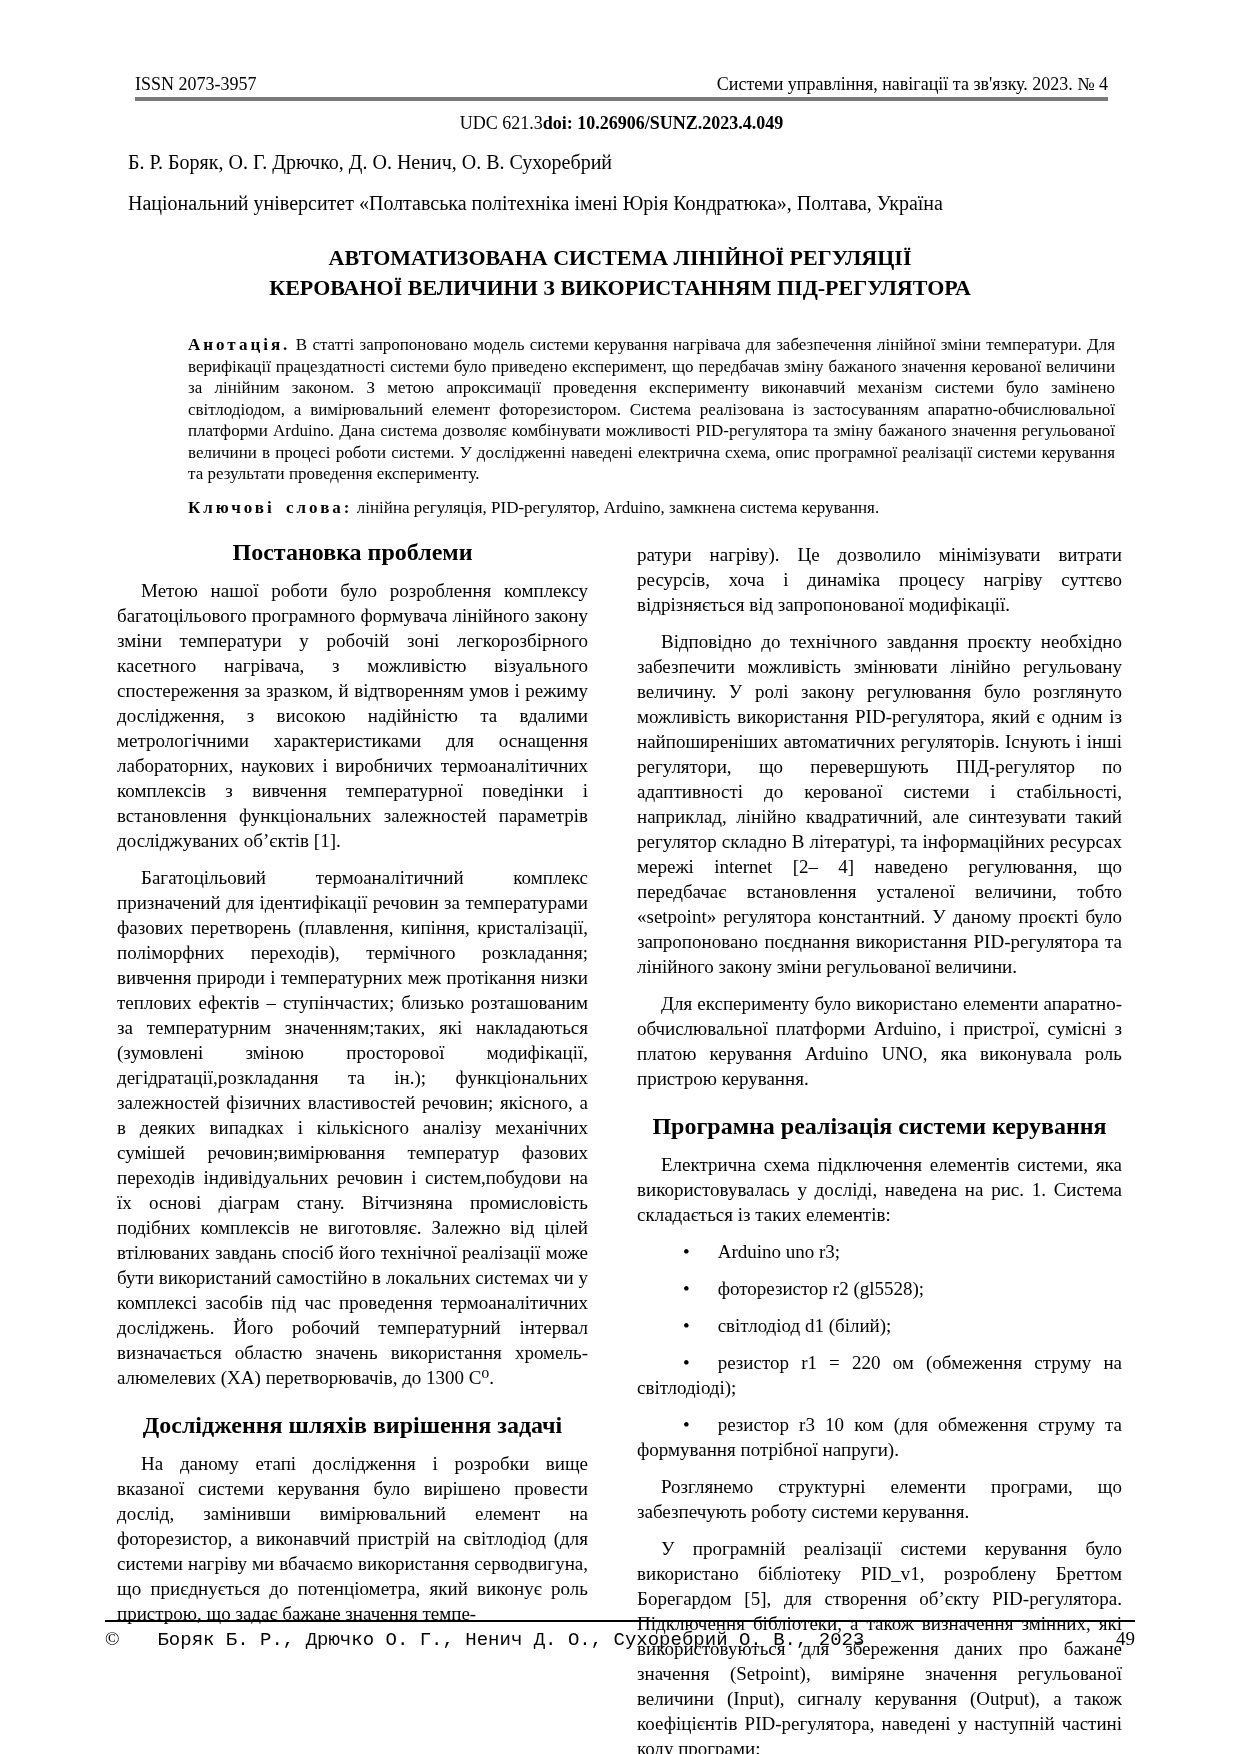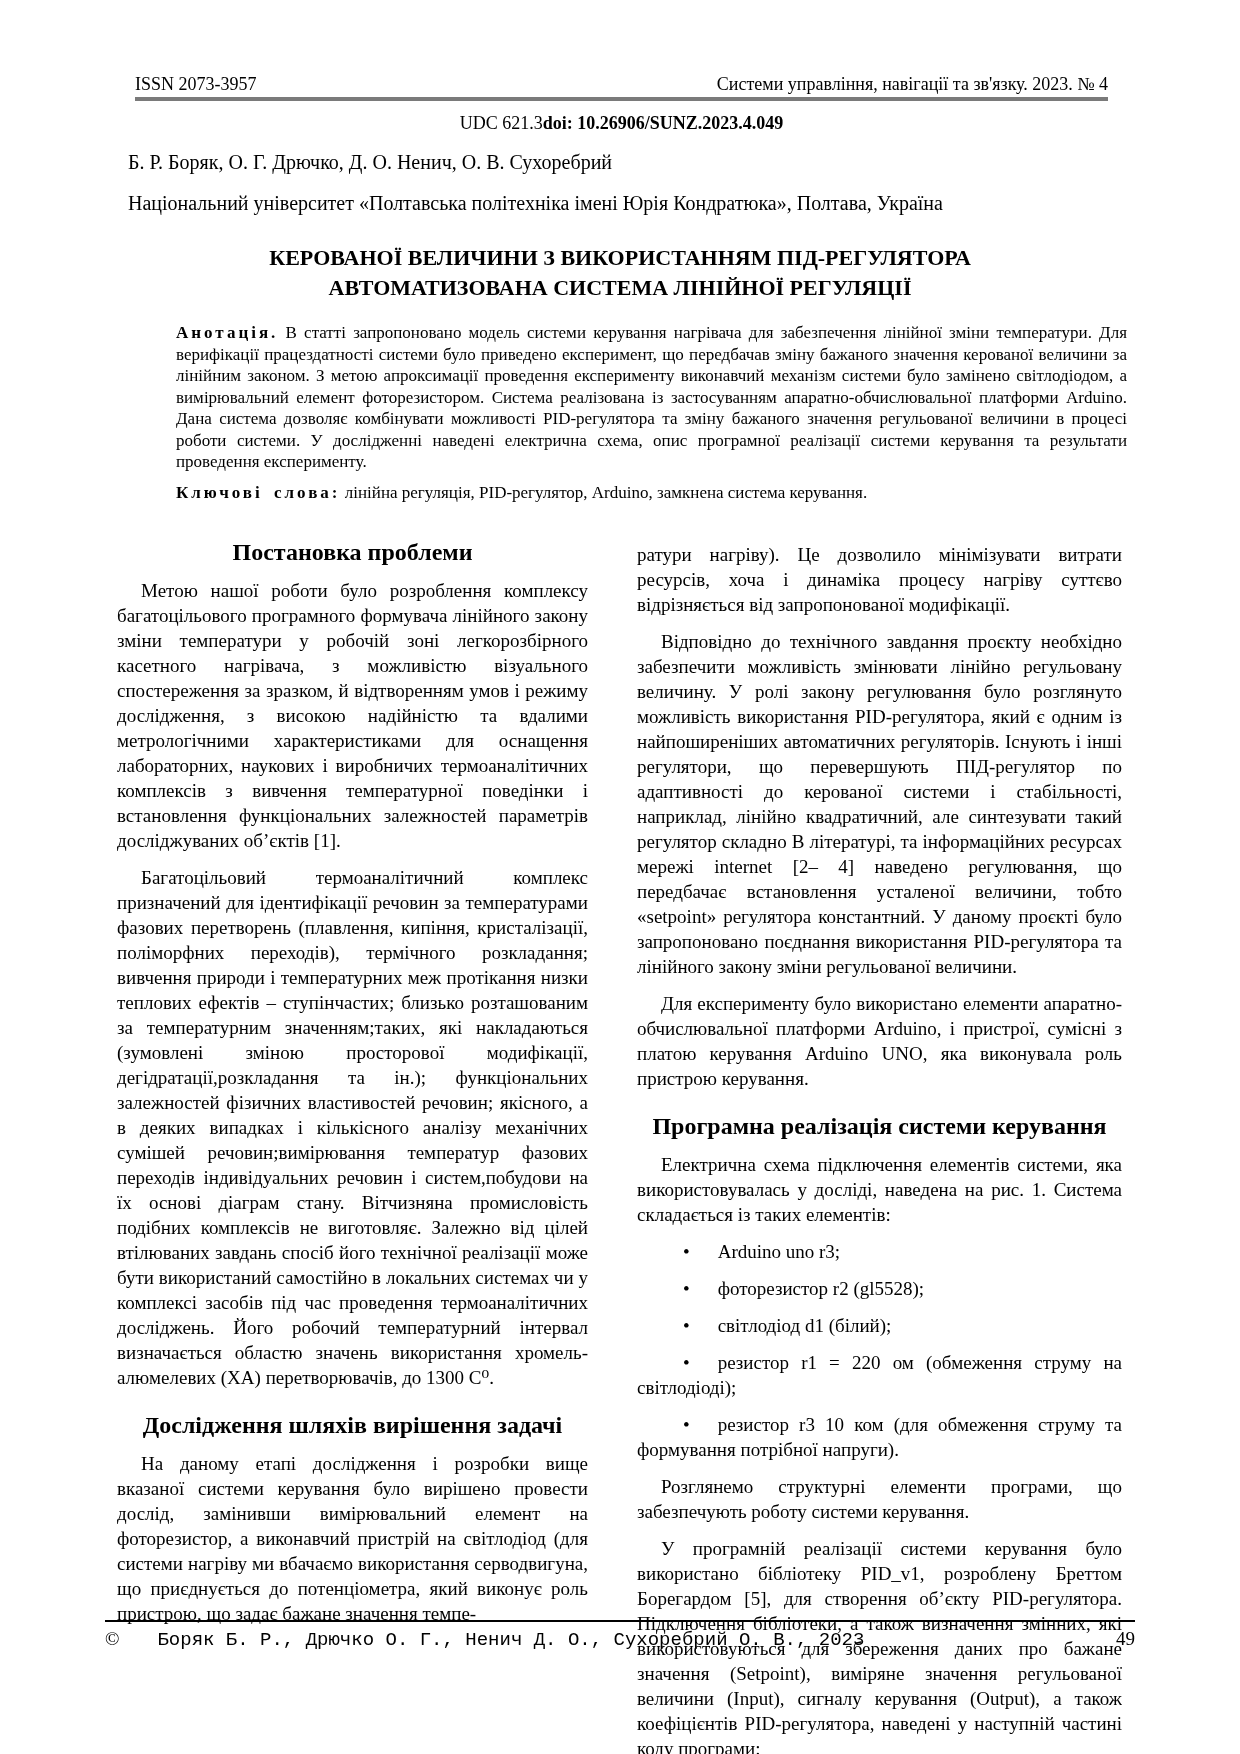--- a/index.html
+++ b/index.html
@@ -29,21 +29,21 @@
 
   .title {
     position: absolute; left: 105px; top: 243px; width: 1030px;
     text-align: center; font-size: 22px; font-weight: bold; line-height: 30px;
   }
 
   .abstract-block {
     position: absolute; left: 176px; top: 322px; width: 951px;
     font-size: 17px; line-height: 21.5px; text-align: justify;
   }
-  .abstract-block p { margin: 0; }
+  .abstract-block p { margin: 12px; }
   .abstract-block .keywords { margin-top: 9px; }
   .sp-label { font-weight: bold; letter-spacing: 3px; word-spacing: 4px; }
 
   .col { position: absolute; top: 530px; font-size: 19px; line-height: 25px; text-align: justify; }
   .col-left  { left: 105px; width: 495px; }
   .col-right { left: 625px; width: 509px; }
   .col p { margin: 12px; }
   .col p.ind { text-indent: 24px; }
   .col h2 {
     margin: 9px 0 10px; font-size: 24px; line-height: 27px;
@@ -76,22 +76,22 @@
 
   <div class="udc-row">
     <span>UDC 621.3</span>
     <span class="doi">doi: 10.26906/SUNZ.2023.4.049</span>
   </div>
 
   <div class="authors">Б. Р. Боряк, О. Г. Дрючко, Д. О. Ненич, О. В. Сухоребрий</div>
   <div class="affiliation">Національний університет «Полтавська політехніка імені Юрія Кондратюка», Полтава, Україна</div>
 
   <div class="title">
+    <div>АВТОМАТИЗОВАНА СИСТЕМА ЛІНІЙНОЇ РЕГУЛЯЦІЇ</div>
     <div>КЕРОВАНОЇ ВЕЛИЧИНИ З ВИКОРИСТАННЯМ ПІД-РЕГУЛЯТОРА</div>
-    <div>АВТОМАТИЗОВАНА СИСТЕМА ЛІНІЙНОЇ РЕГУЛЯЦІЇ</div>
   </div>
 
   <div class="abstract-block">
     <p class="abstract"><span class="sp-label">Анотація.</span> <span>В статті запропоновано модель системи керування нагрівача для забезпечення лінійної зміни температури. Для верифікації працездатності системи було приведено експеримент, що передбачав зміну бажаного значення керованої величини за лінійним законом. З метою апроксимації проведення експерименту виконавчий механізм системи було замінено світлодіодом, а вимірювальний елемент фоторезистором. Система реалізована із застосуванням апаратно-обчислювальної платформи Arduino. Дана система дозволяє комбінувати можливості PID-регулятора та зміну бажаного значення регульованої величини в процесі роботи системи. У дослідженні наведені електрична схема, опис програмної реалізації системи керування та результати проведення експерименту.</span></p>
     <p class="keywords"><span class="sp-label">Ключові слова:</span> <span>лінійна регуляція, PID-регулятор, Arduino, замкнена система керування.</span></p>
   </div>
 
   <div class="col col-left">
     <h2>Постановка проблеми</h2>
     <p class="ind">Метою нашої роботи було розроблення комплексу багатоцільового програмного формувача лінійного закону зміни температури у робочій зоні легкорозбірного касетного нагрівача, з можливістю візуального спостереження за зразком, й відтворенням умов і режиму дослідження, з високою надійністю та вдалими метрологічними характеристиками для оснащення лабораторних, наукових і виробничих термоаналітичних комплексів з вивчення температурної поведінки і встановлення функціональних залежностей параметрів досліджуваних об’єктів [1].</p>

